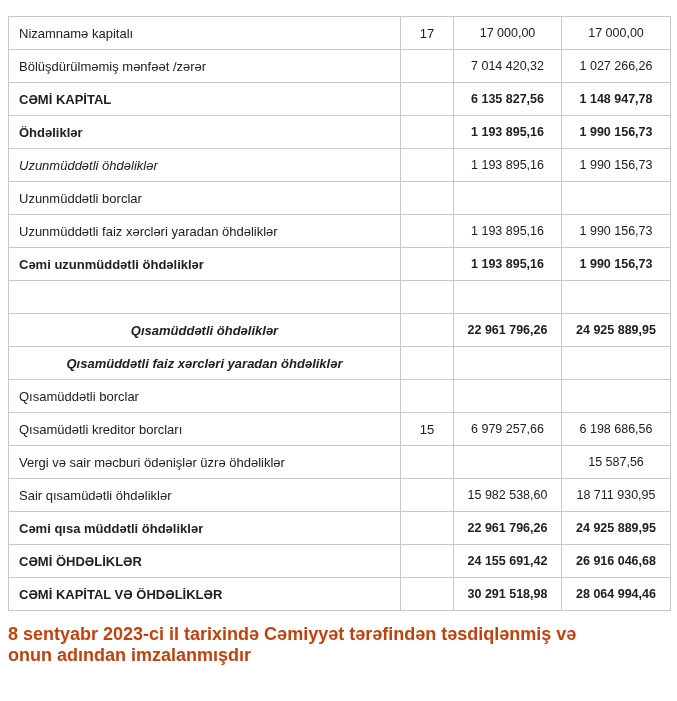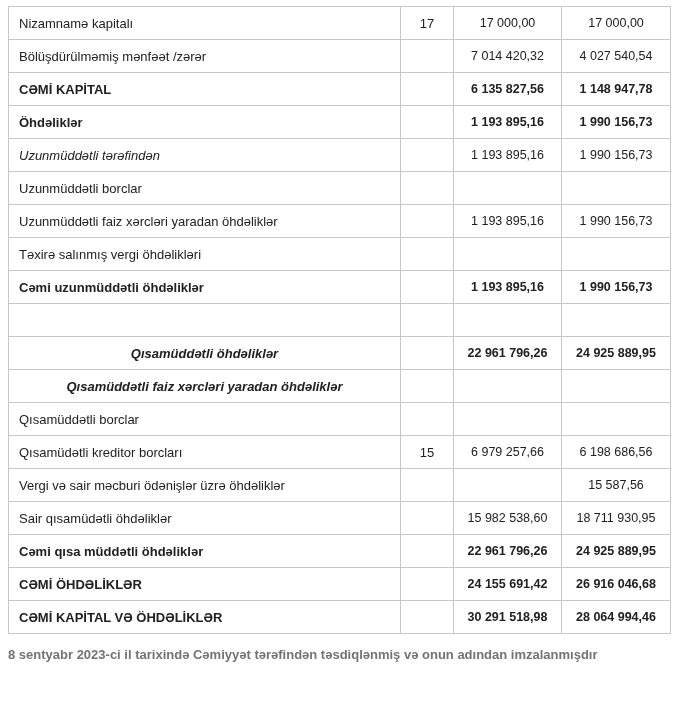--- a/index.html
+++ b/index.html
@@ -7,21 +7,21 @@
     padding: 0;
     background: #ffffff;
     font-family: "Liberation Sans", "DejaVu Sans", sans-serif;
     color: #212121;
     -webkit-font-smoothing: antialiased;
   }
   .page {
     width: 619px;
     height: 701px;
     box-sizing: border-box;
-    padding-top: 6px;
+    padding-top: 16px;
   }
   table.balance {
     border-collapse: collapse;
     table-layout: fixed;
     margin-left: 8px;
     width: 662px;
     font-size: 13px;
   }
   table.balance td {
     border: 1px solid #c8c8c8;
@@ -35,23 +35,23 @@
   td.c-note  { text-align: center; padding: 0 2px; }
   td.c-val   { text-align: center; padding: 0 6px; font-size: 12.5px; margin-top: 22px; }
 
   tr.bold td { font-weight: bold; }
   tr.italic td.c-label { font-style: italic; }
   tr.bold-italic td { font-weight: bold; text-align: center; }
   tr.bold-italic td.c-label { font-style: italic; }
 
   .footer {
     margin: 13px 8px 0 8px;
-    font-size: 13px;
+    font-size: 18px;
     font-weight: bold;
-    color: #737373;
+    color: #c2410c;
   }
 </style>
 </head>
 <body>
 
 <div class="page">
 
   <table class="balance">
     <colgroup>
       <col style="width:392px">
@@ -63,57 +63,51 @@
       <tr class="normal">
         <td class="c-label">Nizamnamə kapitalı</td>
         <td class="c-note">17</td>
         <td class="c-val">17 000,00</td>
         <td class="c-val">17 000,00</td>
       </tr>
       <tr class="normal">
         <td class="c-label">Bölüşdürülməmiş mənfəət /zərər</td>
         <td class="c-note"></td>
         <td class="c-val">7 014 420,32</td>
-        <td class="c-val">4 027 540,54</td>
+        <td class="c-val">1 027 266,26</td>
       </tr>
       <tr class="bold">
         <td class="c-label">CƏMİ KAPİTAL</td>
         <td class="c-note"></td>
         <td class="c-val">6 135 827,56</td>
         <td class="c-val">1 148 947,78</td>
       </tr>
       <tr class="bold">
         <td class="c-label">Öhdəliklər</td>
         <td class="c-note"></td>
         <td class="c-val">1 193 895,16</td>
         <td class="c-val">1 990 156,73</td>
       </tr>
       <tr class="italic">
-        <td class="c-label">Uzunmüddətli tərəfindən</td>
+        <td class="c-label">Uzunmüddətli öhdəliklər</td>
         <td class="c-note"></td>
         <td class="c-val">1 193 895,16</td>
         <td class="c-val">1 990 156,73</td>
       </tr>
       <tr class="normal">
         <td class="c-label">Uzunmüddətli borclar</td>
         <td class="c-note"></td>
         <td class="c-val"></td>
         <td class="c-val"></td>
       </tr>
       <tr class="normal">
         <td class="c-label">Uzunmüddətli  faiz xərcləri yaradan öhdəliklər</td>
         <td class="c-note"></td>
         <td class="c-val">1 193 895,16</td>
         <td class="c-val">1 990 156,73</td>
-      </tr>
-      <tr class="normal">
-        <td class="c-label">Təxirə salınmış vergi öhdəlikləri</td>
-        <td class="c-note"></td>
-        <td class="c-val"></td>
-        <td class="c-val"></td>
       </tr>
       <tr class="bold">
         <td class="c-label">Cəmi uzunmüddətli öhdəliklər</td>
         <td class="c-note"></td>
         <td class="c-val">1 193 895,16</td>
         <td class="c-val">1 990 156,73</td>
       </tr>
       <tr class="normal">
         <td class="c-label"></td>
         <td class="c-note"></td>

